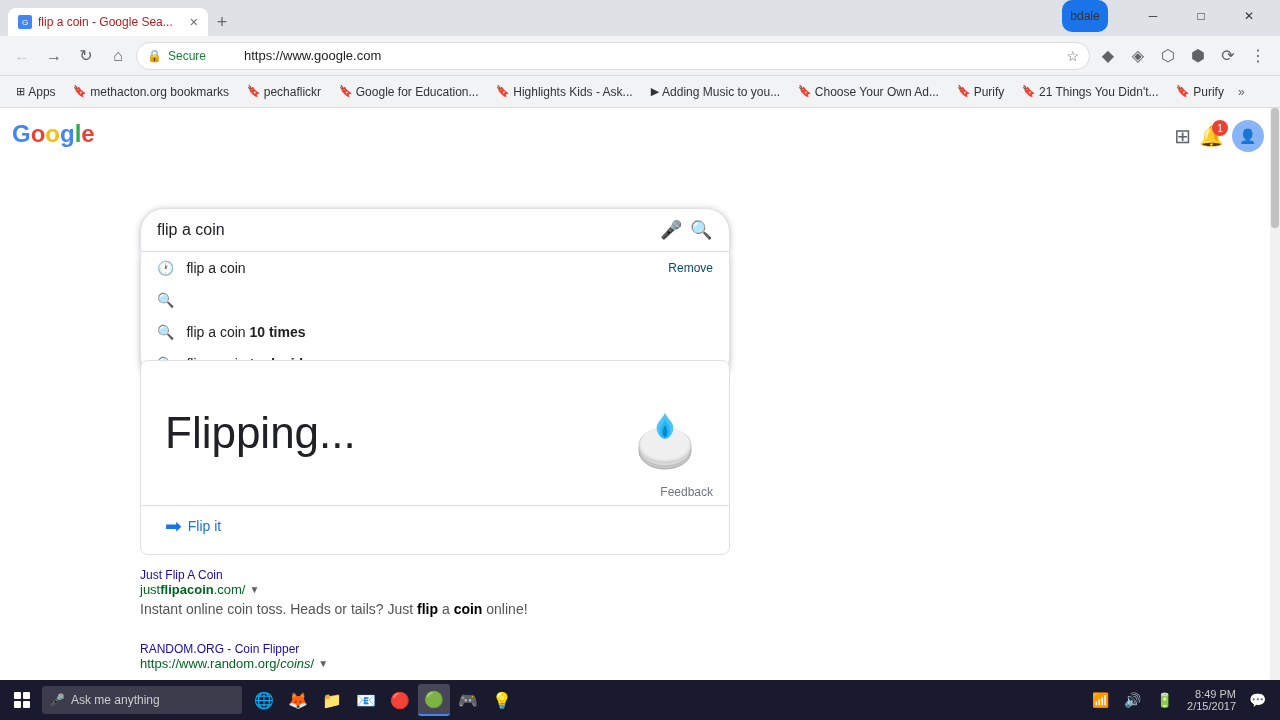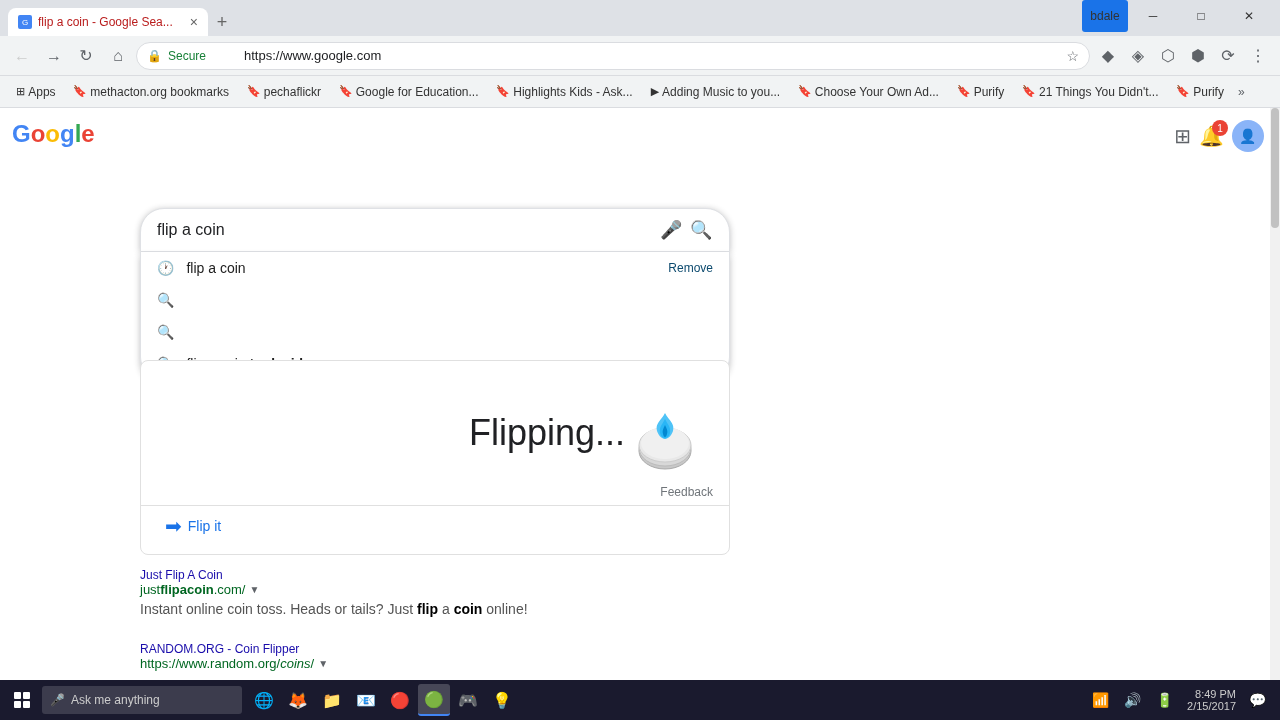--- a/index.html
+++ b/index.html
@@ -35,21 +35,21 @@
       border-radius: 2px;
       font-size: 8px;
       color: white;
       display: flex; align-items: center; justify-content: center;
     }
     .tab .tab-title { flex: 1; overflow: hidden; text-overflow: ellipsis; white-space: nowrap; font-size: 12px; color: #b91c1c; }
     .tab .close-tab { color: #666; cursor: pointer; font-size: 14px; }
     .new-tab-btn { width: 28px; height: 28px; display: flex; align-items: center; justify-content: center; color: #666; font-size: 18px; cursor: pointer; }
     .title-bar-controls { margin-left: auto; display: flex; align-items: center; gap: 2px; padding-bottom: 4px; }
     .title-bar-controls span { width: 46px; height: 32px; display: flex; align-items: center; justify-content: center; font-size: 12px; color: #333; cursor: pointer; }
-    .user-badge { background: #1a73e8; color: white; font-size: 11px; padding: 4px 5px; border-radius: 3px; margin-right: 0; }
+    .user-badge { background: #1a73e8; color: white; font-size: 11px; padding: 4px 5px; border-radius: 10px; margin-right: 20px; }
 
     
     .nav-bar {
       background: #f1f3f4;
       height: 40px;
       display: flex;
       align-items: center;
       padding: 0 8px;
       gap: 4px;
       border-bottom: 1px solid #dadce0;
@@ -221,25 +221,24 @@
       border-radius: 8px;
       background: #fff;
       overflow: hidden;
     }
     .coin-widget-body {
       display: flex;
       align-items: center;
       padding: 32px 24px;
     }
     .coin-animation-text {
-      font-size: 36px;
+      font-size: 44px;
       color: #202124;
       font-weight: 300;
       flex: 1;
-      text-align: right;
     }
     .coin-image {
       width: 80px; height: 80px;
       display: flex; align-items: center; justify-content: center;
     }
     .coin-svg { width: 80px; height: 80px; }
     .coin-widget-footer {
       padding: 8px 24px 16px;
       display: flex;
       align-items: center;
@@ -474,20 +473,21 @@
         <div class="autocomplete-item">
           <span class="ac-icon">🕐</span>
           <span class="ac-text">flip a coin</span>
           <span class="remove-btn">Remove</span>
         </div>
         <div class="autocomplete-item">
           <span class="ac-icon">🔍</span>
         </div>
         <div class="autocomplete-item">
           <span class="ac-icon">🔍</span>
+          <span class="ac-text">flip a coin <em>10 times</em></span>
         </div>
         <div class="autocomplete-item">
           <span class="ac-icon">🔍</span>
           <span class="ac-text">flip a coin <em>to decide</em></span>
         </div>
       </div>
     </div>
 
     <div class="coin-widget">
       <div class="coin-widget-body">

